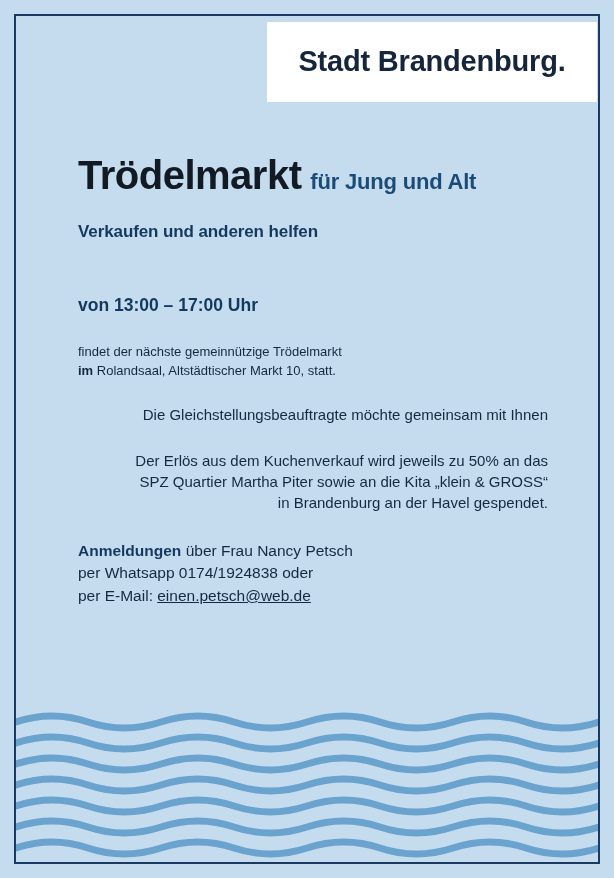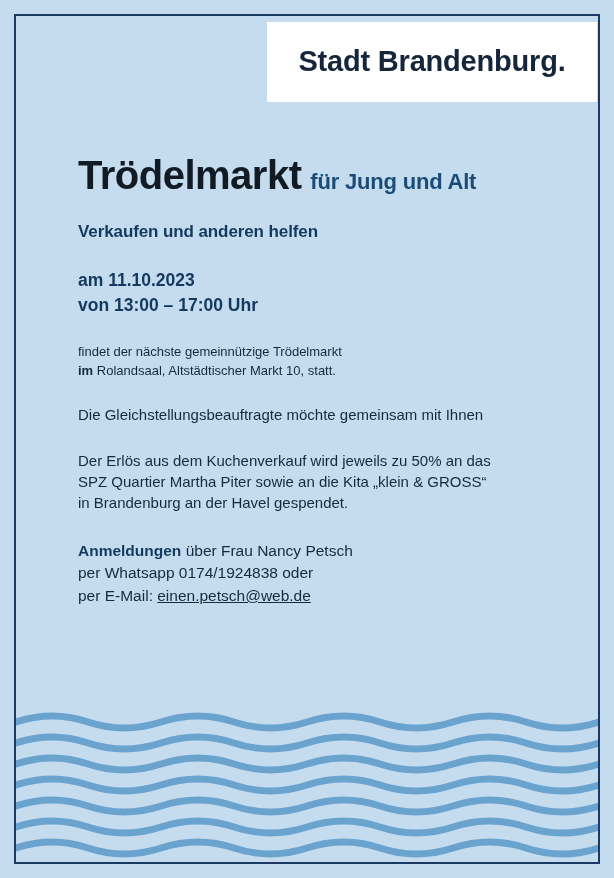--- a/index.html
+++ b/index.html
@@ -123,20 +123,21 @@
     color: #1b4c78;
   }
   .para.fee b {
     color: #13395e;
   }
   .para.small {
     font-size: 15px;
     line-height: 1.42;
     margin-top: 24px;
     color: #15293f;
+    text-align: right;
   }
   .para.contact {
     font-size: 15.5px;
     line-height: 1.46;
     margin-top: 26px;
     color: #15293f;
   }
   .para.contact b {
     color: #13395e;
   }
@@ -171,21 +172,21 @@
   <div class="content">
 
     <h1 class="headline">
       <span class="main">Trödelmarkt</span>
       <span class="sub">für Jung und Alt</span>
     </h1>
 
     <p class="subhead">Verkaufen und anderen helfen</p>
 
     <p class="datetime">
-      <span>am 11.10.2023</span><br>
+      <br>
       <span>von 13:00 – 17:00 Uhr</span>
     </p>
 
     <p class="para loc">
       <span>findet der nächste gemeinnützige Trödelmarkt</span><br>
       <b>im</b><span> Rolandsaal, Altstädtischer Markt 10, statt.</span>
     </p>
 
 
     <p class="para small">

